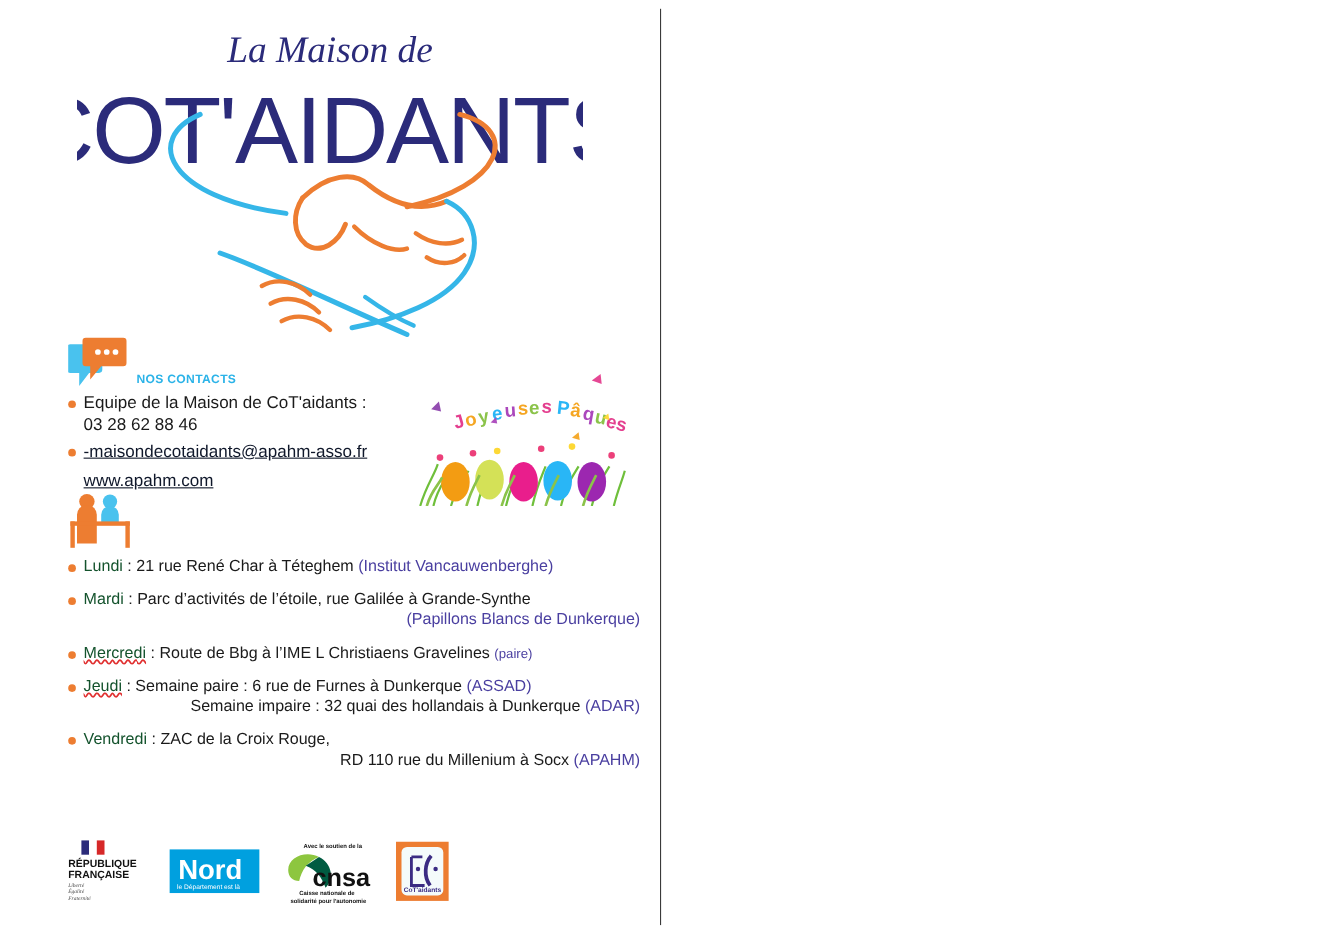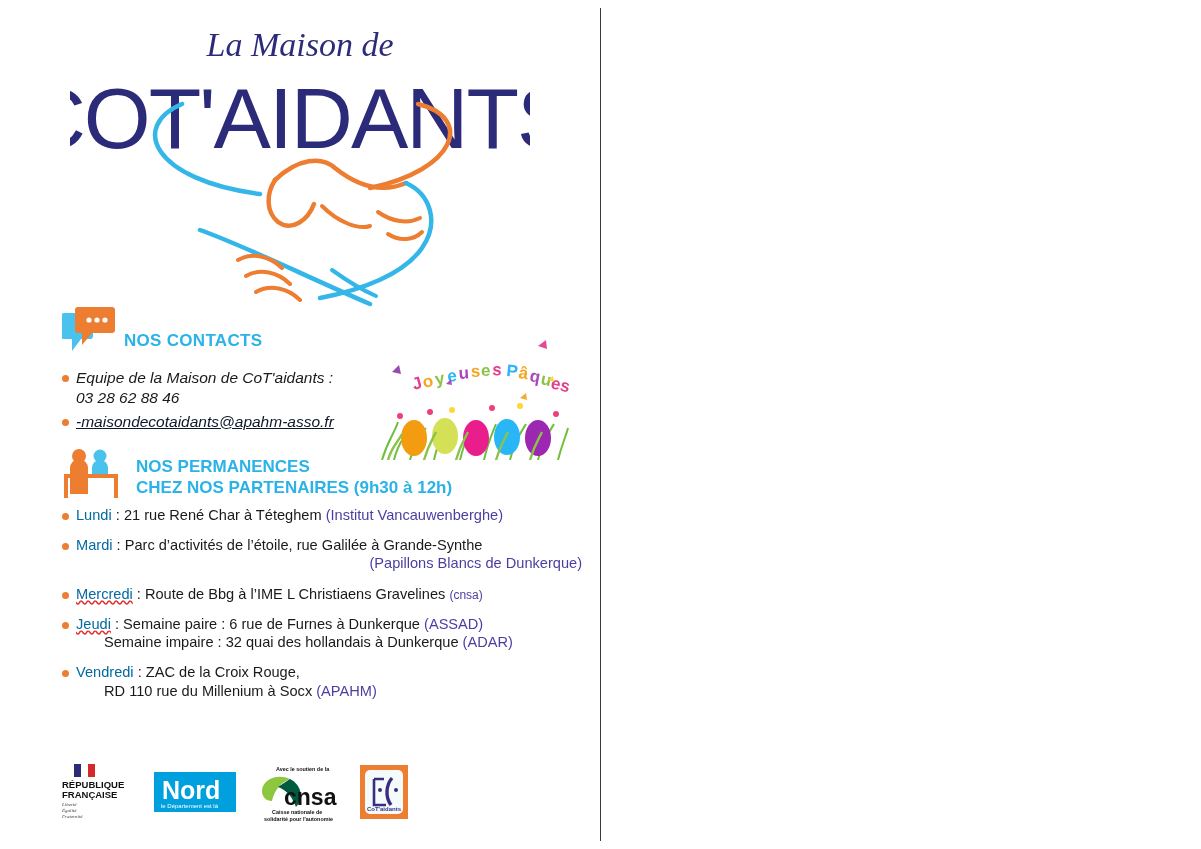--- a/index.html
+++ b/index.html
@@ -23,24 +23,24 @@
 
   
   .brand-logo { position:absolute; left:70px; top:8px; width:460px; height:300px; }
   .brand-logo svg { display:block; width:100%; height:100%; }
 
   
   .contacts { position:absolute; left:62px; top:305px; width:360px; }
   .sec-head { display:flex; align-items:flex-end; gap:6px; }
   .bubble-icon { width:56px; height:52px; flex:0 0 56px; position:relative; }
   .sec-title {
-    color:#2BB3E8; font-weight:bold; font-size:17px; letter-spacing:0.3px;
+    color:#2BB3E8; font-weight:bold; font-size:11px; letter-spacing:0.3px;
     padding-bottom:6px;
   }
-  .contact-lines { margin-top:11px; font-size:15.5px; color:#1a1a1a; line-height:1.28;font-style:italic; }
+  .contact-lines { margin-top:0; font-size:15.5px; color:#1a1a1a; line-height:1.28; }
   .bullet-line { position:relative; padding-left:14px; }
   .bullet-line:before {
     content:""; position:absolute; left:0; top:7px;
     width:7px; height:7px; border-radius:50%; background:#ED7D31;
   }
   .sub-line { padding-left:14px; }
   .link {
     color:#0f172a; text-decoration:underline; word-break:break-all;
   }
 
@@ -48,26 +48,26 @@
   .permanences { position:absolute; left:62px; top:448px; width:520px; }
   .desk-icon { width:68px; height:52px; flex:0 0 68px; position:relative; }
   .perm-titles { padding-bottom:2px; }
   .perm-titles div { color:#2BB3E8; font-weight:bold; font-size:17px; line-height:1.25; }
   .perm-list { margin-top:6px; font-size:14.6px; color:#1a1a1a; line-height:1.25; }
   .perm-item { position:relative; padding-left:14px; margin-bottom:12px; }
   .perm-item:before {
     content:""; position:absolute; left:0; top:7px;
     width:7px; height:7px; border-radius:50%; background:#ED7D31;
   }
-  .day-name { color:#0369a1; }
+  .day-name { color:#14532d; }
   .day-name.ul { text-decoration:underline; text-decoration-color:#e03030; text-decoration-style:wavy; }
   .org { color:#4a3fa0; }
   .org.small { font-size:12px; }
   .perm-sub { padding-left:42px;text-align:right; }
-  .perm-sub2 { padding-left:28px; }
+  .perm-sub2 { padding-left:28px;text-align:right; }
 
   
   .easter { position:absolute; left:380px; top:338px; width:190px; height:122px; }
 
   
   .footer-logos {
     position:absolute; left:60px; top:752px; width:470px; height:80px;
     display:flex; align-items:center; gap:22px;
   }
   .logo-box { display:flex; align-items:center; justify-content:center;text-align:right; }
@@ -188,51 +188,50 @@
         <div class="sec-title">NOS CONTACTS</div>
       </div>
       <div class="contact-lines">
         <div class="bullet-line">
           <span>Equipe de la Maison de CoT'aidants :</span>
         </div>
         <div class="sub-line">03 28 62 88 46</div>
         <div class="bullet-line" style="margin-top:4px;">
           <span class="link">-maisondecotaidants@apahm-asso.fr</span>
         </div>
+        <div class="sub-line" style="margin-top:8px;">
+          <span class="link">www.apahm.com</span>
+        </div>
       </div>
     </div>
 
     <div class="permanences">
       <div class="sec-head">
         <div class="desk-icon">
           <svg viewBox="0 0 68 52" xmlns="http://www.w3.org/2000/svg">
             <circle cx="17" cy="8" r="7" fill="#ED7D31"></circle>
             <path d="M8 20 a9 9 0 0 1 18 0 v26 h-18z" fill="#ED7D31"></path>
             <circle cx="38" cy="8" r="6.5" fill="#49C2EE"></circle>
             <path d="M30 20 a8 8 0 0 1 16 0 v8 h-16z" fill="#49C2EE"></path>
             <rect x="2" y="26" width="54" height="4" fill="#ED7D31"></rect>
             <rect x="2" y="26" width="4" height="24" fill="#ED7D31"></rect>
             <rect x="52" y="26" width="4" height="24" fill="#ED7D31"></rect>
           </svg>
         </div>
-        <div class="perm-titles">
-          <div>NOS PERMANENCES</div>
-          <div>CHEZ NOS PARTENAIRES (9h30 à 12h)</div>
-        </div>
       </div>
       <div class="perm-list" id="perm-list">
           <div class="perm-item">
             <div><span class="day-name">Lundi</span><span> : </span><span>21 rue René Char à Téteghem </span><span class="org">(Institut Vancauwenberghe)</span></div>
           </div>
           <div class="perm-item">
             <div><span class="day-name">Mardi</span><span> : </span><span>Parc d’activités de l’étoile, rue Galilée à Grande-Synthe</span></div>
             <div class="perm-sub"><span class="org">(Papillons Blancs de Dunkerque)</span></div>
           </div>
           <div class="perm-item">
-            <div><span class="day-name ul">Mercredi</span><span> : </span><span>Route de Bbg à l’IME L Christiaens Gravelines </span><span class="org small">(cnsa)</span></div>
+            <div><span class="day-name ul">Mercredi</span><span> : </span><span>Route de Bbg à l’IME L Christiaens Gravelines </span><span class="org small">(paire)</span></div>
           </div>
           <div class="perm-item">
             <div><span class="day-name ul">Jeudi</span><span> : </span><span>Semaine paire : 6 rue de Furnes à Dunkerque </span><span class="org">(ASSAD)</span></div>
             <div class="perm-sub2"><span>Semaine impaire : 32 quai des hollandais à Dunkerque </span><span class="org">(ADAR)</span></div>
           </div>
           <div class="perm-item">
             <div><span class="day-name">Vendredi</span><span> : </span><span>ZAC de la Croix Rouge,</span></div>
             <div class="perm-sub2"><span>RD 110 rue du Millenium à Socx </span><span class="org">(APAHM)</span></div>
           </div>
         </div>

